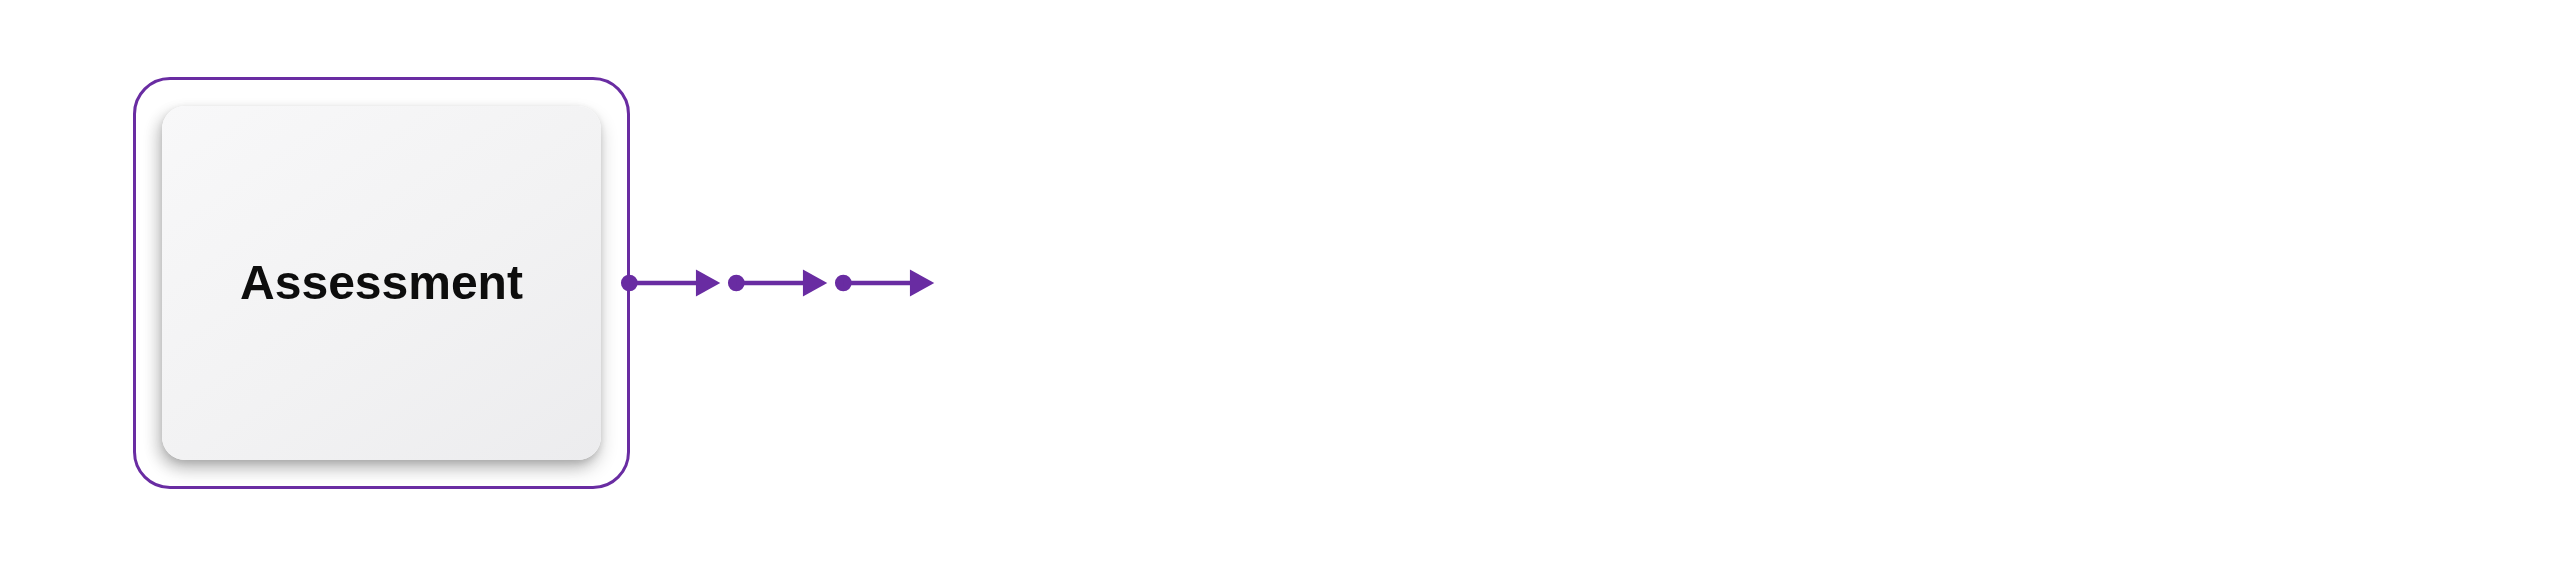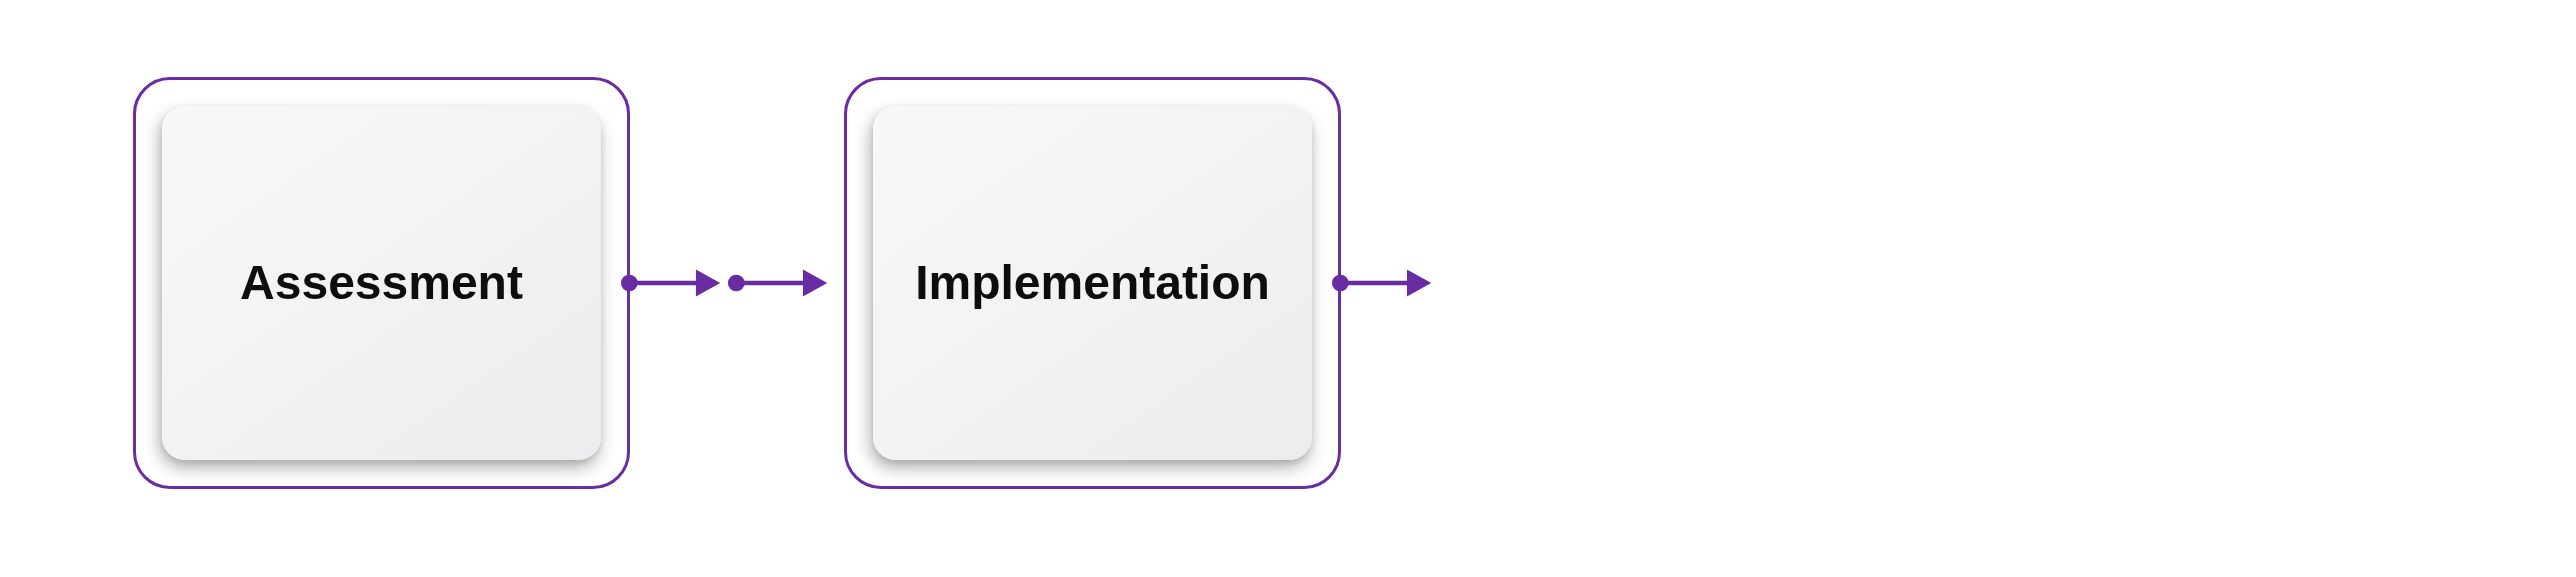--- a/index.html
+++ b/index.html
@@ -87,25 +87,20 @@
 
 
   <div class="connector">
     <svg viewBox="0 0 166 64" aria-hidden="true">
       <circle cx="14" cy="32" r="13" fill="var(--accent)"></circle>
       <line x1="14" y1="32" x2="122" y2="32" stroke="var(--accent)" stroke-width="7"></line>
       <polygon points="118,11 156,32 118,53" fill="var(--accent)"></polygon>
     </svg>
   </div>
 
-  <div class="stage">
-    <div class="card">
-      <span class="label">Implementation</span>
-    </div>
-  </div>
 
   <div class="connector">
     <svg viewBox="0 0 166 64" aria-hidden="true">
       <circle cx="14" cy="32" r="13" fill="var(--accent)"></circle>
       <line x1="14" y1="32" x2="122" y2="32" stroke="var(--accent)" stroke-width="7"></line>
       <polygon points="118,11 156,32 118,53" fill="var(--accent)"></polygon>
     </svg>
   </div>
 
 

